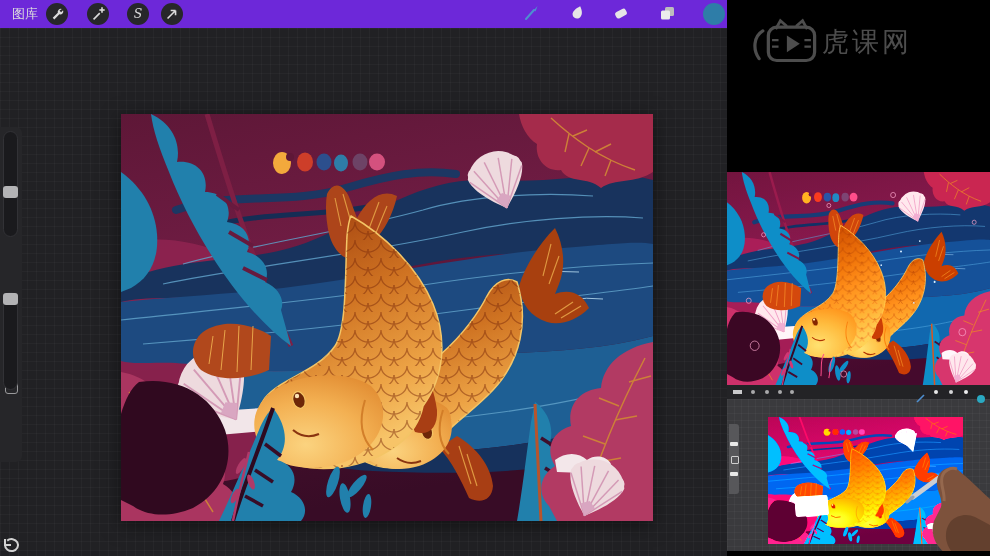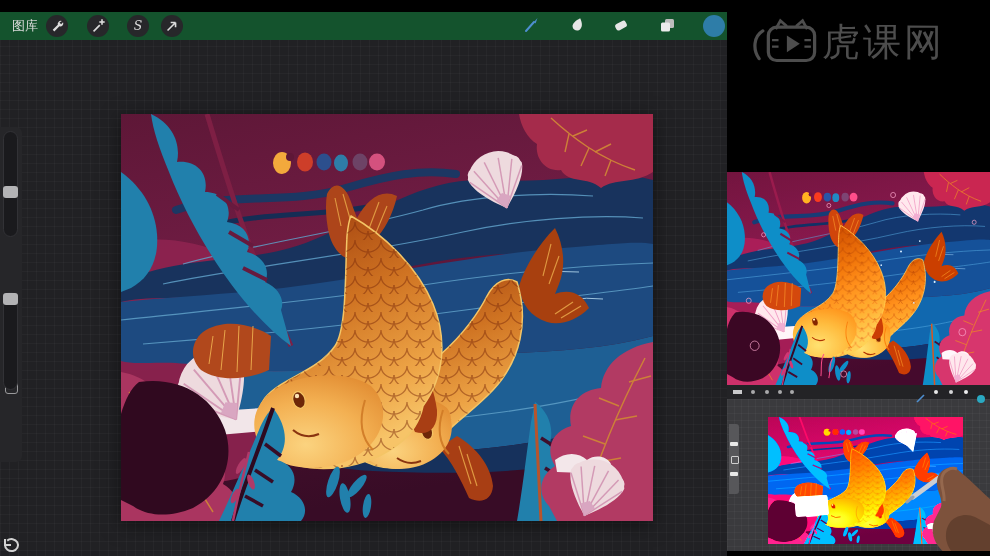--- a/index.html
+++ b/index.html
@@ -1,40 +1,40 @@
 <!DOCTYPE html>
 <html><head>
 <meta charset="utf-8">
 <style>
   html,body{margin:0;padding:0;}
   body{width:990px;height:556px;position:relative;background:#000;overflow:hidden;
        font-family:"DejaVu Sans","Liberation Sans",sans-serif;}
   .abs{position:absolute;}
   
-  .main-toolbar{left:0;top:0;width:727px;height:28px;background:#14532d;z-index:30;margin-top:12px;}
+  .main-toolbar{left:0;top:0;width:727px;height:28px;background:#6d28d9;z-index:30;}
   .gallery-label{left:12px;top:6px;color:#dcdcdc;font-size:13px;line-height:16px;}
   .tool-circle{width:22px;height:22px;border-radius:50%;background:#27272a;top:3px;
                display:flex;align-items:center;justify-content:center;}
   .ricon{top:3px;width:20px;height:20px;display:flex;align-items:center;justify-content:center;}
   .workspace{left:0;top:28px;width:727px;height:528px;background-color:#212124;
      background-image:linear-gradient(rgba(255,255,255,.028) 1px,transparent 1px),
                       linear-gradient(90deg,rgba(255,255,255,.028) 1px,transparent 1px);
      background-size:9px 9px;}
   .canvas-art{left:121px;top:114px;width:532px;height:407px;box-shadow:0 4px 18px rgba(0,0,0,.5);z-index:5;}
   
   .side-toolbar{left:0;top:127px;width:22px;height:335px;background:#262629;
                 border-radius:0 6px 6px 0;z-index:20;}
   .slider-track{left:3px;width:15px;background:#1a1a1d;border:1px solid #323236;border-radius:8px;box-sizing:border-box;}
   .slider-handle{left:3px;width:15px;height:12px;background:#b3b3b5;border-radius:3px;z-index:2;}
   .modify-btn{left:5px;top:254px;width:11px;height:11px;border:1.6px solid #9a9a9c;border-radius:3px;}
   .undo-btn{left:2px;top:410px;}
   
   .right-panel{left:727px;top:0;width:263px;height:556px;background:#000;}
   .watermark{left:748px;top:16px;width:236px;height:52px;display:flex;align-items:center;color:#4d4d4d;}
-  .watermark-text{font-size:38px;letter-spacing:3px;color:#4d4d4d;white-space:nowrap;}
+  .watermark-text{font-size:27px;letter-spacing:3px;color:#4d4d4d;white-space:nowrap;}
   .preview-img{left:727px;top:172px;width:263px;height:213px;filter:saturate(1.25) brightness(1.07);}
   .video-feed{left:727px;top:385px;width:263px;height:171px;background-color:#3a3a3d;
      background-image:linear-gradient(rgba(255,255,255,.03) 1px,transparent 1px),
                       linear-gradient(90deg,rgba(255,255,255,.03) 1px,transparent 1px);
      background-size:7px 7px;overflow:hidden;}
   .mini-toolbar{left:0;top:0;width:263px;height:14px;background:#232326;}
   .mini-dot{width:4px;height:4px;border-radius:50%;background:#a9a9ab;top:5px;}
   .mini-sidebar{left:2px;top:39px;width:10px;height:70px;background:#57575a;border-radius:0 3px 3px 0;}
   .mini-handle{left:1px;width:8px;height:4px;background:#e8e8e8;border-radius:1px;}
   .mini-canvas{left:41px;top:32px;width:195px;height:127px;filter:saturate(1.85) brightness(1.32) contrast(1.05);}

